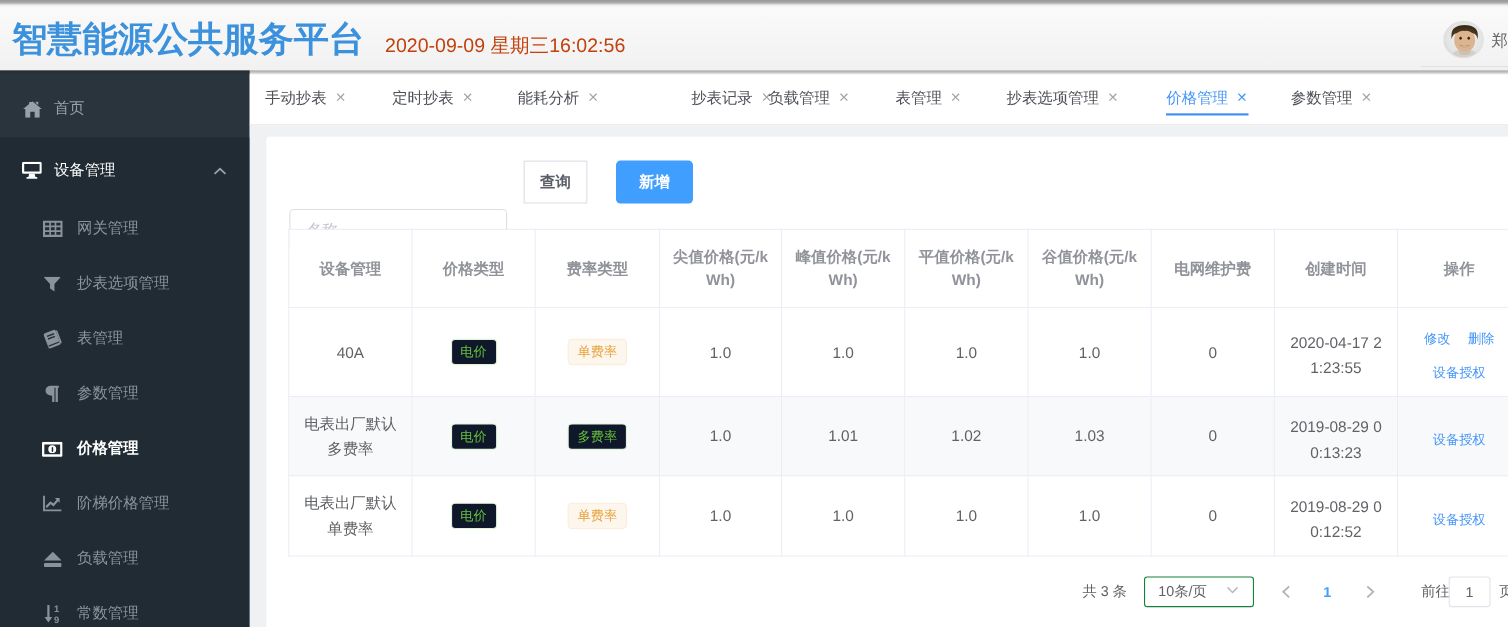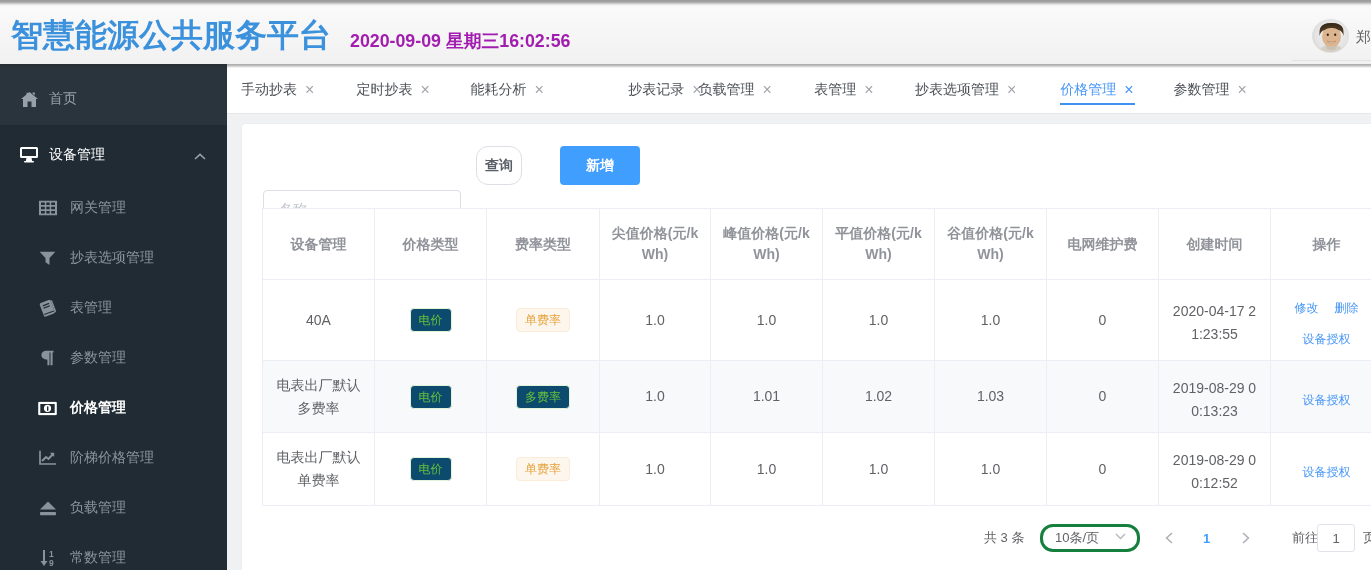--- a/index.html
+++ b/index.html
@@ -7,21 +7,21 @@
   font-family:"Liberation Sans",sans-serif;background:#fff}
 
 
 #header{position:absolute;left:0;top:0;width:1371px;height:64px;
   background:linear-gradient(180deg,#fbfbfb 0%,#f1f1f1 100%);}
 #topedge{position:absolute;left:0;top:0;width:1371px;height:7px;z-index:70;
   background:linear-gradient(180deg,#989898 0%,#a6a6a6 30%,rgba(230,230,230,.55) 70%,rgba(250,250,250,0) 100%);}
 #hshadow{position:absolute;left:0;top:64px;width:1371px;height:4px;z-index:60;
   background:linear-gradient(180deg,rgba(40,40,40,.42) 0%,rgba(40,40,40,.24) 55%,rgba(40,40,40,0) 100%);}
 #title{position:absolute;left:11px;top:14px;font-size:32px;font-weight:bold;color:#3b91dc;letter-spacing:0px;}
-#dtime{position:absolute;left:350px;top:28.5px;font-size:17.8px;font-weight:bold;color:#a21caf;}
+#dtime{position:absolute;left:350px;top:28.5px;font-size:17.8px;font-weight:normal;color:#c2410c;}
 #avatar{position:absolute;left:1312px;top:19px;width:37px;height:34px;border-radius:50%;overflow:hidden;
   background:radial-gradient(circle at 50% 40%,#f2f2f2 30%,#d9d9d9 100%);border:1px solid #e0e0e0;}
 #uname{position:absolute;left:1356px;top:28px;font-size:15px;color:#666;}
 #uline{position:absolute;left:1292px;top:60px;width:79px;height:1px;background:#e3e3e3;}
 
 
 #sidebar{position:absolute;left:0;top:64px;width:227px;height:506px;background:#29343c;}
 #subbg{position:absolute;left:0;top:61px;width:227px;height:445px;background:#202b33;}
 .mitem{position:absolute;left:0;width:196px;height:56px;}
 .micon{position:absolute;left:20px;top:50%;transform:translateY(-50%);width:18px;height:18px;display:flex;align-items:center;justify-content:center;}
@@ -38,40 +38,40 @@
 .tab .x{font-size:16px;color:#a2a6ac;margin-left:8px;font-weight:normal;}
 .tab.on{color:#4696f7;}
 .tab.on .x{color:#4696f7;}
 #underline{position:absolute;left:833px;top:36px;width:75px;height:2px;background:#3f90f5;}
 
 
 #content{position:absolute;left:227px;top:114px;width:1144px;height:456px;background:#eff1f3;}
 #card{position:absolute;left:241px;top:123px;width:1160px;height:470px;background:#fff;border:1px solid #ebeef5;border-radius:4px;}
 #searchinp{position:absolute;left:263px;top:146px;width:198px;height:38px;border:1px solid #dcdfe6;border-radius:4px;background:#fff;
   font-size:14px;color:#c0c4cc;line-height:36px;padding-left:15px;margin-top:44px;}
-#btnquery{position:absolute;left:476px;top:146px;width:46px;height:39px;border:1px solid #dcdfe6;border-radius:12px;background:#fff;
+#btnquery{position:absolute;left:476px;top:146px;width:58px;height:39px;border:1px solid #dcdfe6;border-radius:0;background:#fff;
   font-size:14px;font-weight:bold;color:#5a5e66;text-align:center;line-height:37px;}
-#btnadd{position:absolute;left:560px;top:146px;width:80px;height:39px;border-radius:4px;background:#409eff;
+#btnadd{position:absolute;left:560px;top:146px;width:70px;height:39px;border-radius:4px;background:#409eff;
   font-size:14px;font-weight:bold;color:#fff;text-align:center;line-height:39px;}
 
 
 table{border-collapse:collapse;table-layout:fixed;}
 #tbl{position:absolute;left:262px;top:208px;width:1121px;}
 #tbl th{border:1px solid #ebeef5;color:#909399;font-size:14px;font-weight:bold;text-align:center;vertical-align:middle;line-height:21px;background:#fff;}
 #tbl td{border:1px solid #ebeef5;color:#606266;font-size:14px;text-align:center;vertical-align:middle;line-height:23px;background:#fff;}
 #tbl tr.stripe td{background:#f8f9fb;}
 .tag{display:inline-block;height:24px;line-height:22px;padding:0 8px;border-radius:4px;font-size:12px;border:1px solid;}
-.tgreen{color:#67c23a;background:#0c4a6e;border-color:#e1f3d8;}
+.tgreen{color:#67c23a;background:#0f172a;border-color:#e1f3d8;}
 .torange{color:#e6a23c;background:#fdf6ec;border-color:#faecd8;}
 .lnk{color:#4696f7;font-size:12px;text-decoration:none;}
 
 
 #pag{position:absolute;left:950px;top:524px;height:28px;font-size:13px;color:#606266;}
 .pab{position:absolute;top:0;height:28px;display:flex;align-items:center;white-space:nowrap;}
-#psel{left:90px;width:100px;border:3px solid #15803d;border-radius:13px;padding-left:12px;color:#606266;}
+#psel{left:90px;width:100px;border:1px solid #15803d;border-radius:3px;padding-left:12px;color:#606266;}
 #pselarrow{position:absolute;left:165px;top:9px;}
 #goinp{left:367px;width:38px;border:1px solid #e0e3e9;border-radius:3px;justify-content:center;color:#606266;}
 </style>
 </head>
 <body>
 
 <div id="header"></div>
 <div id="topedge"></div>
 <div id="title">智慧能源公共服务平台</div>
 <div id="dtime">2020-09-09 星期三16:02:56</div>

